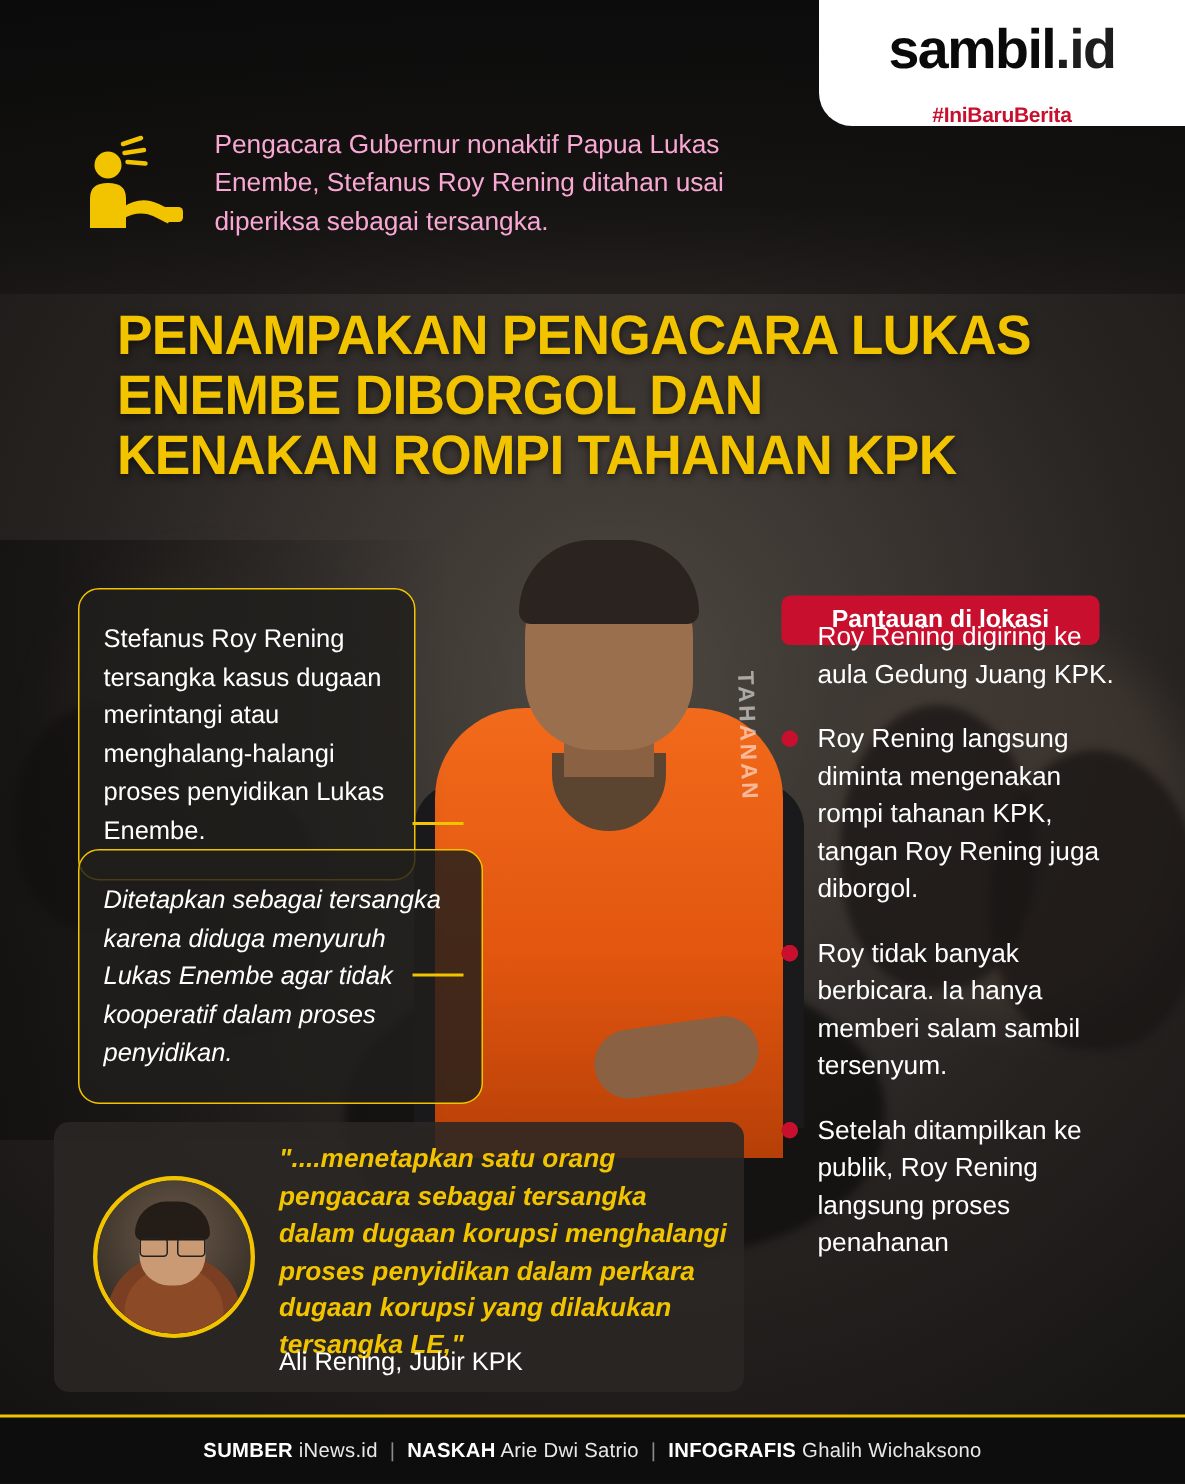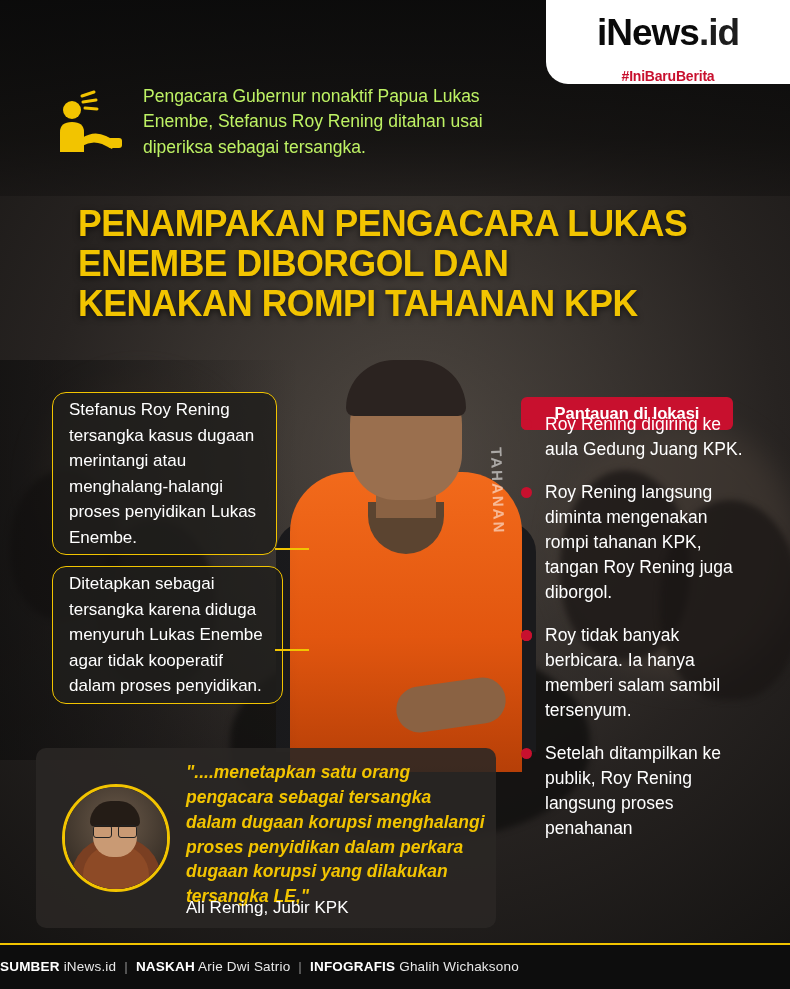--- a/index.html
+++ b/index.html
@@ -86,21 +86,21 @@
     left: 52px;
     top: 90px;
     width: 76px;
     height: 72px;
   }
   .lead-text {
     position: absolute;
     left: 143px;
     top: 84px;
     width: 400px;
-    color: #bef264;
+    color: #f9a8d4;
     font-size: 17.5px;
     line-height: 1.45;
   }
 
   .headline {
     position: absolute;
     left: 78px;
     top: 204px;
     width: 650px;
     color: #f2c400;
@@ -118,25 +118,25 @@
 
   
   .callout {
     position: absolute;
     background: rgba(32,30,28,0.82);
     border: 1.5px solid #f2c400;
     border-radius: 14px;
     color: #ffffff;
     font-size: 17px;
     line-height: 1.5;
-    padding: 4px 16px;
+    padding: 20px 16px;
     box-sizing: border-box;
   }
   #callout-1 { left: 52px; top: 392px; width: 225px; }
-  #callout-2 { left: 52px; top: 566px; width: 231px; }
+  #callout-2 { left: 52px; top: 566px; width: 270px; font-style: italic; }
   .callout-tail {
     position: absolute;
     width: 34px;
     height: 1.5px;
     background: #f2c400;
   }
 
   
   .panel-title {
     position: absolute;
@@ -233,21 +233,21 @@
     position: absolute;
     left: 0;
     bottom: 0;
     width: 790px;
     height: 44px;
     background: #0d0d0d;
     border-top: 2px solid #f2c400;
     color: #e8e8e8;
     font-size: 13.5px;
     line-height: 44px;
-    text-align: left;
+    text-align: center;
     letter-spacing: .2px;
   }
   .footer b { color: #ffffff; }
   .footer .sep { color: #8a8a8a; padding: 0 4px; }
 
   
   .subject { position: absolute; left: 276px; top: 352px; width: 260px; height: 400px; }
   .subj-body {
     position: absolute; left: 14px; top: 120px; width: 232px; height: 300px;
     background: linear-gradient(180deg,#f26a1b 0%, #e2560f 55%, #b63f07 100%);
@@ -285,21 +285,21 @@
     <div class="subj-head"></div>
     <div class="subj-hair"></div>
     <div class="subj-text">TAHANAN</div>
     <div class="subj-hand"></div>
   </div>
 
   <div class="bg-top-dark"></div>
   <div class="bg-left-dark"></div>
 
   <div class="logo-box">
-    <div class="logo-main"><span>iNews</span><span class="dot-id">.id</span></div>
+    <div class="logo-main"><span>sambil</span><span class="dot-id">.id</span></div>
     <div class="logo-tag">#IniBaruBerita</div>
   </div>
 
   <div class="lead-icon">
     <svg width="76" height="72" viewBox="0 0 76 72">
       <circle cx="20" cy="20" r="9" fill="#f2c400"></circle>
       <path d="M8 62 L8 42 q0-10 12-10 q12 0 12 10 l0 20 z" fill="#f2c400"></path>
       <path d="M30 48 q12 -8 24 -2 l10 5 l-4 8 l-10 -5 q-10 -4 -20 2 z" fill="#f2c400"></path>
       <rect x="56" y="48" width="14" height="10" rx="3" fill="#f2c400"></rect>
       <path d="M30 6 l12 -4 M31 12 l13 -2 M33 18 l12 1" stroke="#f2c400" stroke-width="3" fill="none" stroke-linecap="round"></path>

